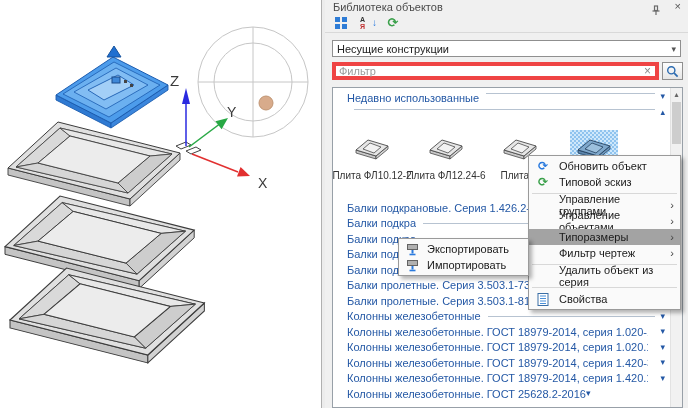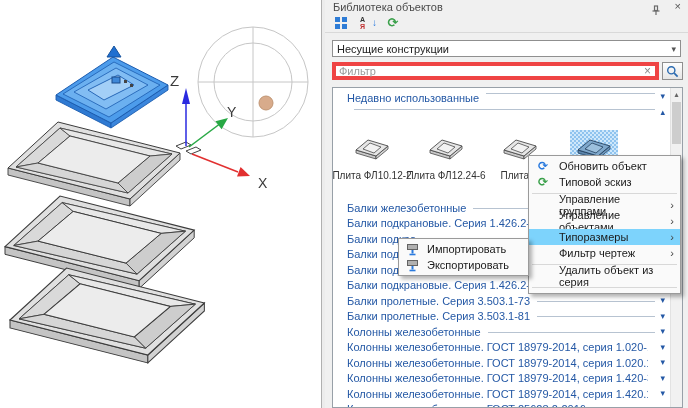--- a/index.html
+++ b/index.html
@@ -48,21 +48,21 @@
   .trow{display:flex;align-items:center;height:15.5px;padding:0 4px 0 14px;font-size:11px;color:#2458a5;cursor:pointer;white-space:nowrap}
   .trow .tl{flex-shrink:1;overflow:hidden}
 
   .sb{position:absolute;right:0;top:0;bottom:0;width:12px;background:#f1f1f1;border-left:1px solid #e2e2e2;box-sizing:border-box}
   .sb-up{height:13px;text-align:center;font-size:8px;line-height:13px;color:#666;cursor:pointer}
   .sb-thumb{position:absolute;left:1px;top:14px;width:9px;height:42px;background:#cdcdcd;cursor:pointer}
 
   
   .menu{position:absolute;left:528px;top:155px;width:153px;background:#fafafa;border:1px solid #9a9a9a;box-shadow:3px 3px 4px rgba(0,0,0,.3);padding:2px 0;box-sizing:border-box;z-index:20}
   .mi{position:relative;height:16px;display:flex;align-items:center;font-size:11px;color:#1a1a1a;padding:0 6px 0 30px;cursor:pointer}
-  .mi.hl{background:#7dd3fc}
+  .mi.hl{background:#a3a3a3}
   .mi .mic{position:absolute;left:6px;top:1px;width:16px;height:14px;display:flex;align-items:center;justify-content:center}
   .mi .marrow{margin-left:auto;color:#444;font-size:11px;line-height:11px}
   .msep{height:1px;background:#d8d8d8;margin:3px 3px}
   .refresh-blue{color:#2a7ade;font-size:12px;font-weight:bold;line-height:13px}
   .refresh-grn{color:#3aa04a;font-size:12px;font-weight:bold;line-height:13px}
 
   .submenu{position:absolute;left:398px;top:238px;width:131px;background:#fafafa;border:1px solid #9a9a9a;box-shadow:3px 3px 4px rgba(0,0,0,.3);padding:2px 0;box-sizing:border-box;z-index:25}
   .smi{position:relative;height:16px;display:flex;align-items:center;font-size:11px;color:#1a1a1a;padding:0 6px 0 28px;cursor:pointer}
   .smi .mic{position:absolute;left:5px;top:1px;width:16px;height:14px;display:flex;align-items:center;justify-content:center}
 </style>
@@ -234,25 +234,20 @@
               <polygon points="22,21 34,11 34,14 22,24" fill="#6d97bd" stroke="#23405e" stroke-width="0.8"></polygon>
               <polygon points="2,15 14,5 34,11 22,21" fill="#7fa8cc" stroke="#23405e" stroke-width="0.9"></polygon>
               <polygon points="9,14 16,8 27,12 20,18" fill="#9cc0dd" stroke="#23405e" stroke-width="0.8"></polygon>
             </svg>
           </span>
           <span class="thumb-label"></span>
         </div>
       </div>
 
       <div class="trow">
-          <span class="tl">Балки железобетонные</span>
-          <span class="rule"></span>
-          <span class="chev">▾</span>
-        </div>
-      <div class="trow">
           <span class="tl">Балки подкрановые. Серия 1.426.2-7 в.1</span>
           <span class="rule"></span>
           <span class="chev">▾</span>
         </div>
       <div class="trow">
           <span class="tl">Балки подкра</span>
           <span class="rule"></span>
           <span class="chev">▾</span>
         </div>
       <div class="trow">
@@ -312,44 +307,44 @@
     </div>
 
     <div class="sb">
       <div class="sb-up">▴</div>
       <div class="sb-thumb"></div>
     </div>
   </div>
 </div>
 
 <div class="submenu">
+  <div class="smi">
+    <span class="mic">
+      <svg width="13" height="13" viewBox="0 0 13 13">
+        <rect x="1" y="1" width="11" height="6" fill="#636363"></rect>
+        <line x1="2" y1="3" x2="11" y2="3" stroke="#fff" stroke-width="1"></line>
+        <line x1="2" y1="5" x2="11" y2="5" stroke="#fff" stroke-width="1"></line>
+        <line x1="6.5" y1="7" x2="6.5" y2="10.5" stroke="#2a7ade" stroke-width="2"></line>
+        <line x1="3.5" y1="11.5" x2="9.5" y2="11.5" stroke="#2a7ade" stroke-width="1.6"></line>
+      </svg>
+    </span>
+    <span>Экспортировать</span>
+  </div>
   <div class="smi">
     <span class="mic">
       <svg width="13" height="13" viewBox="0 0 13 13">
         <rect x="1" y="1" width="11" height="6" fill="#636363"></rect>
         <line x1="2" y1="3" x2="11" y2="3" stroke="#fff" stroke-width="1"></line>
         <line x1="2" y1="5" x2="11" y2="5" stroke="#fff" stroke-width="1"></line>
         <line x1="6.5" y1="7" x2="6.5" y2="10.5" stroke="#2a7ade" stroke-width="2"></line>
         <line x1="3.5" y1="11.5" x2="9.5" y2="11.5" stroke="#2a7ade" stroke-width="1.6"></line>
       </svg>
     </span>
     <span>Импортировать</span>
   </div>
-  <div class="smi">
-    <span class="mic">
-      <svg width="13" height="13" viewBox="0 0 13 13">
-        <rect x="1" y="1" width="11" height="6" fill="#636363"></rect>
-        <line x1="2" y1="3" x2="11" y2="3" stroke="#fff" stroke-width="1"></line>
-        <line x1="2" y1="5" x2="11" y2="5" stroke="#fff" stroke-width="1"></line>
-        <line x1="6.5" y1="7" x2="6.5" y2="10.5" stroke="#2a7ade" stroke-width="2"></line>
-        <line x1="3.5" y1="11.5" x2="9.5" y2="11.5" stroke="#2a7ade" stroke-width="1.6"></line>
-      </svg>
-    </span>
-    <span>Экспортировать</span>
-  </div>
 </div>
 
 <div class="menu">
   <div class="mi">
     <span class="mic">
         <span class="refresh-blue">⟳</span>
       </span>
     <span>Обновить объект</span>
   </div>
   <div class="mi">
@@ -373,13 +368,25 @@
   </div>
   <div class="mi">
     <span>Фильтр чертеж</span>
     <span class="marrow">›</span>
   </div>
   <div class="msep"></div>
   <div class="mi">
     <span>Удалить объект из серия</span>
   </div>
   <div class="msep"></div>
+  <div class="mi">
+    <span class="mic">
+      <svg width="12" height="13" viewBox="0 0 12 13">
+        <rect x="1" y="0.5" width="10" height="12" fill="#fff" stroke="#3a6ea5" stroke-width="1"></rect>
+        <line x1="3" y1="3" x2="9" y2="3" stroke="#4a90d9" stroke-width="1"></line>
+        <line x1="3" y1="5.5" x2="9" y2="5.5" stroke="#4a90d9" stroke-width="1"></line>
+        <line x1="3" y1="8" x2="9" y2="8" stroke="#4a90d9" stroke-width="1"></line>
+        <line x1="3" y1="10.5" x2="9" y2="10.5" stroke="#4a90d9" stroke-width="1"></line>
+      </svg>
+    </span>
+    <span>Свойства</span>
+  </div>
 </div>
 
 </body></html>

